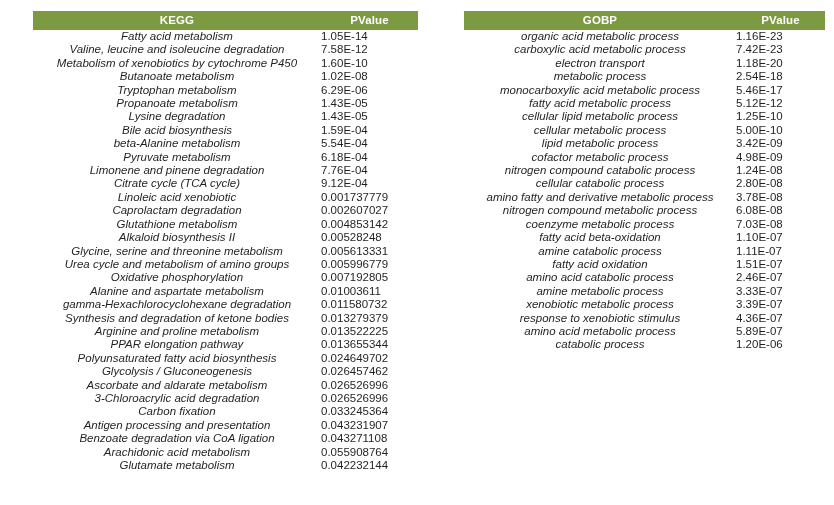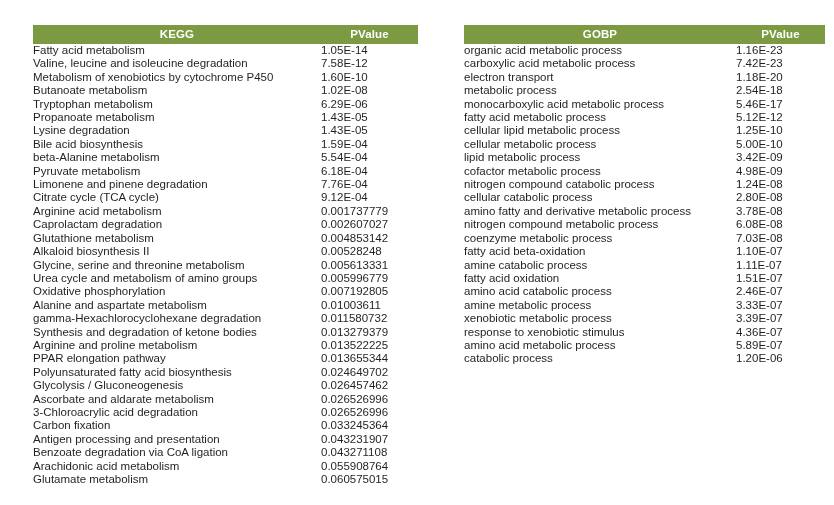--- a/index.html
+++ b/index.html
@@ -14,21 +14,21 @@
     color: #231f20;
     overflow: hidden;
   }
   .page {
     position: relative;
     width: 834px;
     height: 505px;
   }
   .panel {
     position: absolute;
-    top: 25px;
+    top: 11px;
   }
   .panel-kegg { left: 33px; width: 385px; }
   .panel-gobp { left: 464px; width: 361px; }
 
   table.enrich {
     width: 100%;
     border-collapse: collapse;
     table-layout: fixed;
   }
   table.enrich th {
@@ -43,20 +43,22 @@
   }
   table.enrich td {
     font-size: 11.5px;
     line-height: 13.4px;
     padding: 0;
     height: 13.4px;
     color: #231f20;
     white-space: nowrap;
   }
   td.term {
+    text-align: center;
+    font-style: italic;
   }
   td.pval {
   }
   
   .panel-kegg col.c-term { width: 288px; }
   .panel-kegg col.c-pval { width: 97px; }
   .panel-gobp col.c-term { width: 272px; }
   .panel-gobp col.c-pval { width: 89px; }
 </style>
 </head>
@@ -119,21 +121,21 @@
           </tr>
           <tr>
             <td class="term">Limonene and pinene degradation</td>
             <td class="pval">7.76E-04</td>
           </tr>
           <tr>
             <td class="term">Citrate cycle (TCA cycle)</td>
             <td class="pval">9.12E-04</td>
           </tr>
           <tr>
-            <td class="term">Arginine acid metabolism</td>
+            <td class="term">Linoleic acid xenobiotic</td>
             <td class="pval">0.001737779</td>
           </tr>
           <tr>
             <td class="term">Caprolactam degradation</td>
             <td class="pval">0.002607027</td>
           </tr>
           <tr>
             <td class="term">Glutathione metabolism</td>
             <td class="pval">0.004853142</td>
           </tr>
@@ -200,21 +202,21 @@
           <tr>
             <td class="term">Benzoate degradation via CoA ligation</td>
             <td class="pval">0.043271108</td>
           </tr>
           <tr>
             <td class="term">Arachidonic acid metabolism</td>
             <td class="pval">0.055908764</td>
           </tr>
           <tr>
             <td class="term">Glutamate metabolism</td>
-            <td class="pval">0.060575015</td>
+            <td class="pval">0.042232144</td>
           </tr>
         </tbody>
     </table>
   </div>
 
   <div class="panel panel-gobp">
     <table class="enrich">
       <colgroup>
         <col class="c-term">
         <col class="c-pval">

